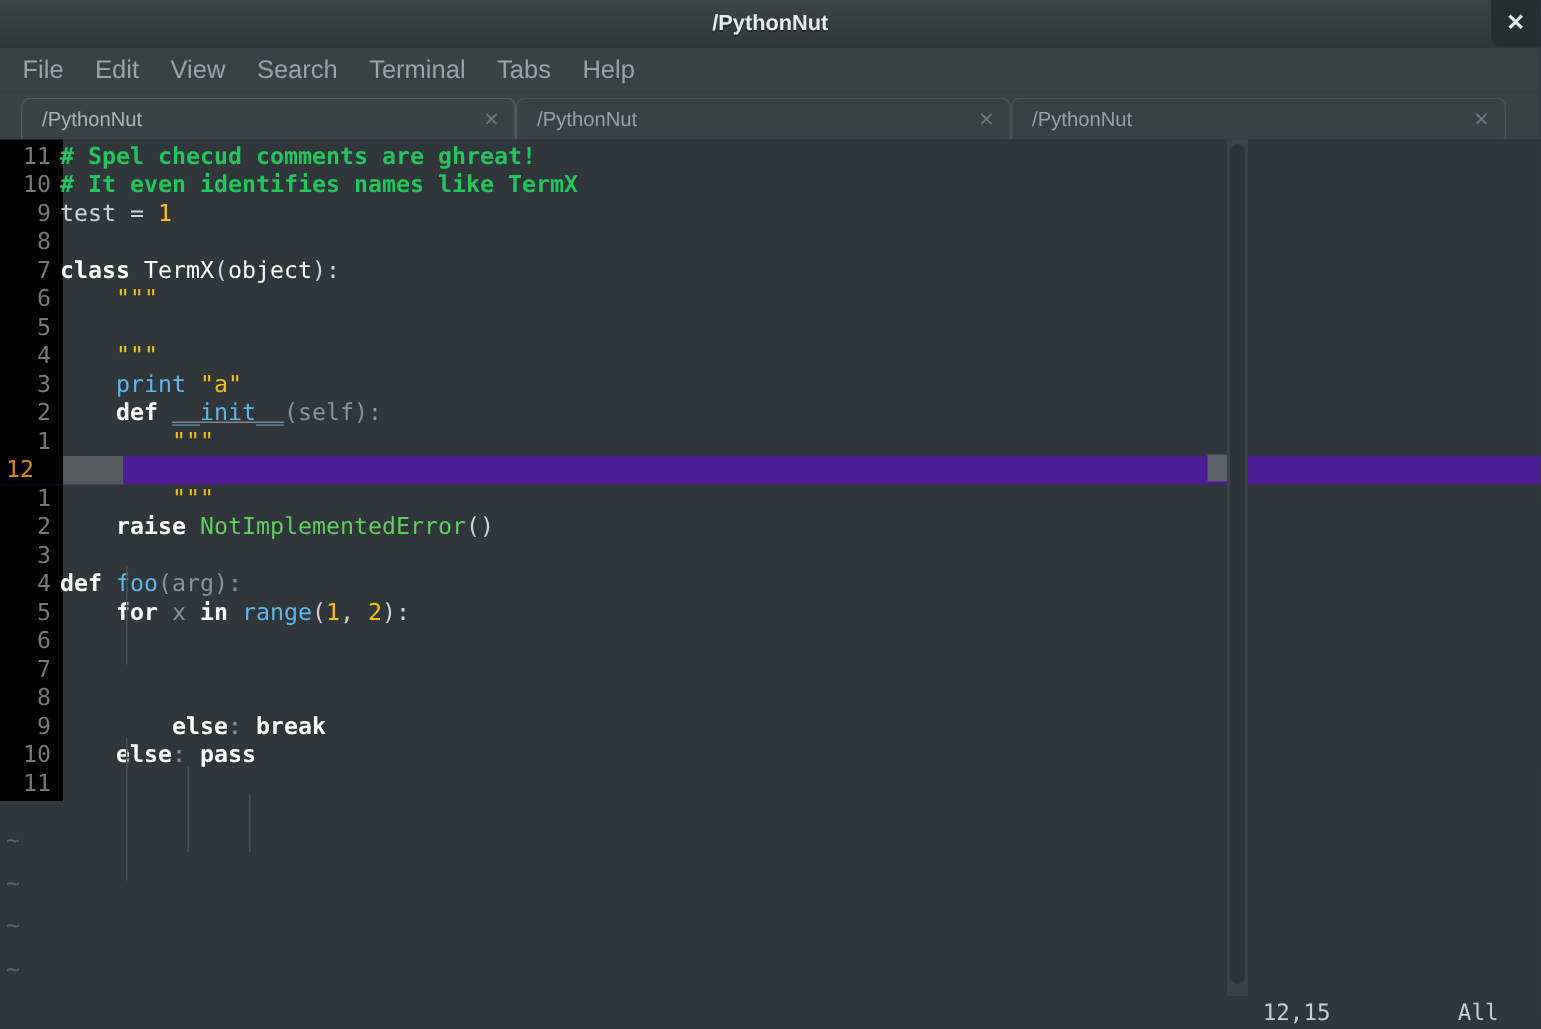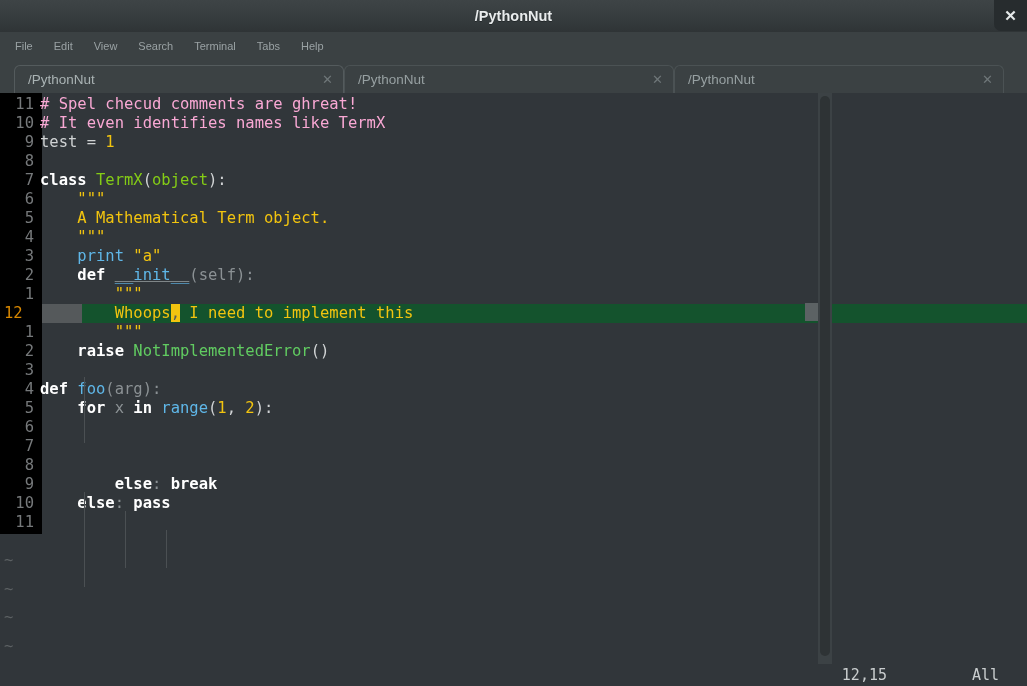--- a/index.html
+++ b/index.html
@@ -37,21 +37,21 @@
   }
 
   
   .menubar{
     position:absolute;left:0;top:32px;width:1027px;height:29px;
     background:#3b4143;
   }
   .menu-item{
     display:inline-block;height:29px;line-height:29px;
     padding:0 9px;margin-left:3px;
-    color:#9aa2a4;font-family:"Liberation Sans",sans-serif;font-size:11px;
+    color:#9aa2a4;font-family:"Liberation Sans",sans-serif;font-size:17px;
     cursor:default;
   }
   .menu-item:first-child{margin-left:6px;}
 
   
   .tabbar{
     position:absolute;left:0;top:61px;width:1027px;height:32px;
     background:#3b4143;
   }
   .tab{
@@ -88,44 +88,44 @@
     background:#000000;
   }
   .code{
     position:absolute;left:0;top:0;width:1027px;height:593px;
     font-family:"DejaVu Sans Mono",monospace;font-size:15.5px;
   }
   .row{
     position:absolute;left:0;width:1027px;height:19px;line-height:19px;
     white-space:pre;
   }
-  .row.cur{ background:#14532d; }
+  .row.cur{ background:#4c1d95; }
   .lnum{
     position:absolute;left:0;top:0;width:34px;height:19px;
     text-align:right;color:#76797b;
   }
   .lnum.cur{ color:#d78700;width:26px;left:0;text-align:left;padding-left:4px;}
   .cur .gut-hl{
     position:absolute;left:0;top:0;width:42px;height:19px;background:#000;
   }
   .cur .gut-hl2{
     position:absolute;left:42px;top:0;width:40px;height:19px;background:#55595b;
   }
   .txt{
     position:absolute;left:40px;top:0;height:19px;
   }
   .tilde{
     position:absolute;left:4px;top:0;color:#5c6163;font-size:15.5px;
   }
 
   
   .c-plain  {color:#d0d3d4;}
-  .c-comment{color:#f9a8d4;}
+  .c-comment{color:#22c55e;font-weight:bold;}
   .c-kw     {color:#ffffff;font-weight:bold;}
-  .c-type   {color:#84cc16;}
+  .c-type   {color:#ffffff;}
   .c-func   {color:#5fb7e8;}
   .c-str    {color:#f2c40f;}
   .c-num    {color:#f2c40f;}
   .c-green  {color:#61cc61;}
   .c-dim    {color:#8b9194;}
   .c-uline  {color:#5fb7e8;text-decoration:underline;text-decoration-color:#7f8688;}
   .c-curtext{color:#f2c40f;}
   .cursorblk{background:#f2c40f;color:#555b5b;}
 
   .guide{
@@ -190,26 +190,26 @@
 
   <div class="term">
     <div class="gutter-bg"></div>
     <div class="code" id="code">
         <div class="row" style="top: 2px;"><div class="lnum">11</div><div class="txt"><span class="c-comment"># Spel checud comments are ghreat!</span></div></div>
         <div class="row" style="top: 21px;"><div class="lnum">10</div><div class="txt"><span class="c-comment"># It even identifies names like TermX</span></div></div>
         <div class="row" style="top: 40px;"><div class="lnum">9</div><div class="txt"><span class="c-plain">test = </span><span class="c-num">1</span></div></div>
         <div class="row" style="top: 59px;"><div class="lnum">8</div><div class="txt"></div></div>
         <div class="row" style="top: 78px;"><div class="lnum">7</div><div class="txt"><span class="c-kw">class </span><span class="c-type">TermX</span><span class="c-plain">(</span><span class="c-type">object</span><span class="c-plain">):</span></div></div>
         <div class="row" style="top: 97px;"><div class="lnum">6</div><div class="txt"><span class="c-str">    """</span></div></div>
-        <div class="row" style="top: 116px;"><div class="lnum">5</div><div class="txt"><span class="c-str">    A Mathematical Term object.</span></div></div>
+        <div class="row" style="top: 116px;"><div class="lnum">5</div></div>
         <div class="row" style="top: 135px;"><div class="lnum">4</div><div class="txt"><span class="c-str">    """</span></div></div>
         <div class="row" style="top: 154px;"><div class="lnum">3</div><div class="txt"><span class="c-plain">    </span><span class="c-func">print </span><span class="c-str">"a"</span></div></div>
         <div class="row" style="top: 173px;"><div class="lnum">2</div><div class="txt"><span class="c-plain">    </span><span class="c-kw">def </span><span class="c-uline">__init__</span><span class="c-dim">(self):</span></div></div>
         <div class="row" style="top: 192px;"><div class="lnum">1</div><div class="txt"><span class="c-str">        """</span></div></div>
-        <div class="row cur" style="top: 211px;"><div class="gut-hl"></div><div class="gut-hl2"></div><div class="lnum cur">12</div><div class="txt"><span class="c-curtext">        Whoops</span><span class="cursorblk">,</span><span class="c-curtext"> I need to implement this</span></div></div>
+        <div class="row cur" style="top: 211px;"><div class="gut-hl"></div><div class="gut-hl2"></div><div class="lnum cur">12</div></div>
         <div class="row" style="top: 230px;"><div class="lnum">1</div><div class="txt"><span class="c-str">        """</span></div></div>
         <div class="row" style="top: 249px;"><div class="lnum">2</div><div class="txt"><span class="c-plain">    </span><span class="c-kw">raise </span><span class="c-green">NotImplementedError</span><span class="c-plain">()</span></div></div>
         <div class="row" style="top: 268px;"><div class="lnum">3</div><div class="txt"></div></div>
         <div class="row" style="top: 287px;"><div class="lnum">4</div><div class="txt"><span class="c-kw">def </span><span class="c-func">foo</span><span class="c-dim">(arg):</span></div></div>
         <div class="row" style="top: 306px;"><div class="lnum">5</div><div class="txt"><span class="c-plain">    </span><span class="c-kw">for </span><span class="c-dim">x </span><span class="c-kw">in </span><span class="c-func">range</span><span class="c-plain">(</span><span class="c-num">1</span><span class="c-plain">, </span><span class="c-num">2</span><span class="c-plain">):</span></div></div>
         <div class="row" style="top: 325px;"><div class="lnum">6</div></div>
         <div class="row" style="top: 344px;"><div class="lnum">7</div></div>
         <div class="row" style="top: 363px;"><div class="lnum">8</div></div>
         <div class="row" style="top: 382px;"><div class="lnum">9</div><div class="txt"><span class="c-plain">        </span><span class="c-kw">else</span><span class="c-dim">: </span><span class="c-kw">break</span></div></div>
         <div class="row" style="top: 401px;"><div class="lnum">10</div><div class="txt"><span class="c-plain">    </span><span class="c-kw">else</span><span class="c-dim">: </span><span class="c-kw">pass</span></div></div>

